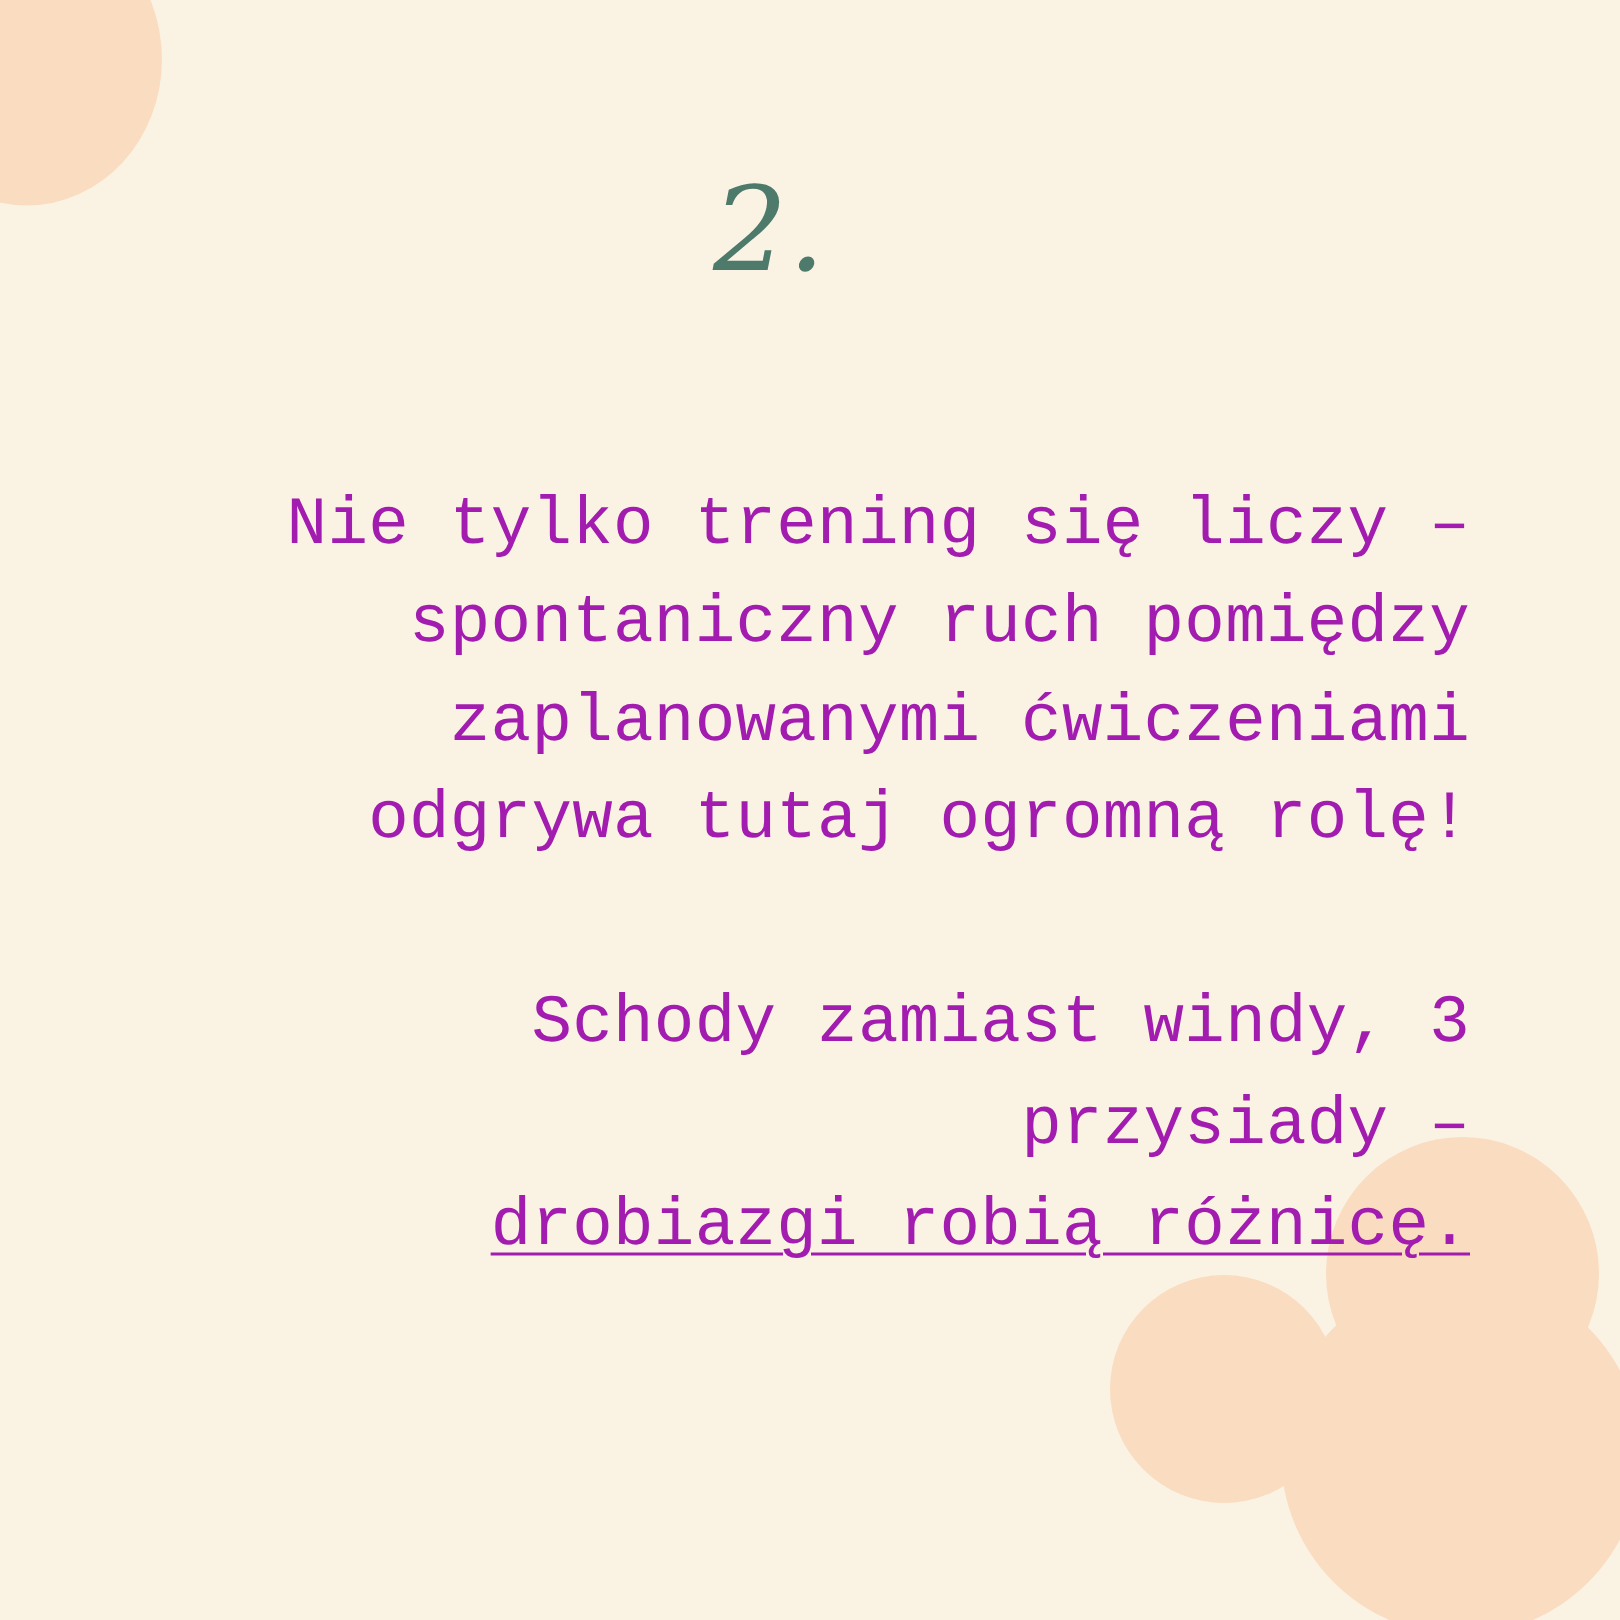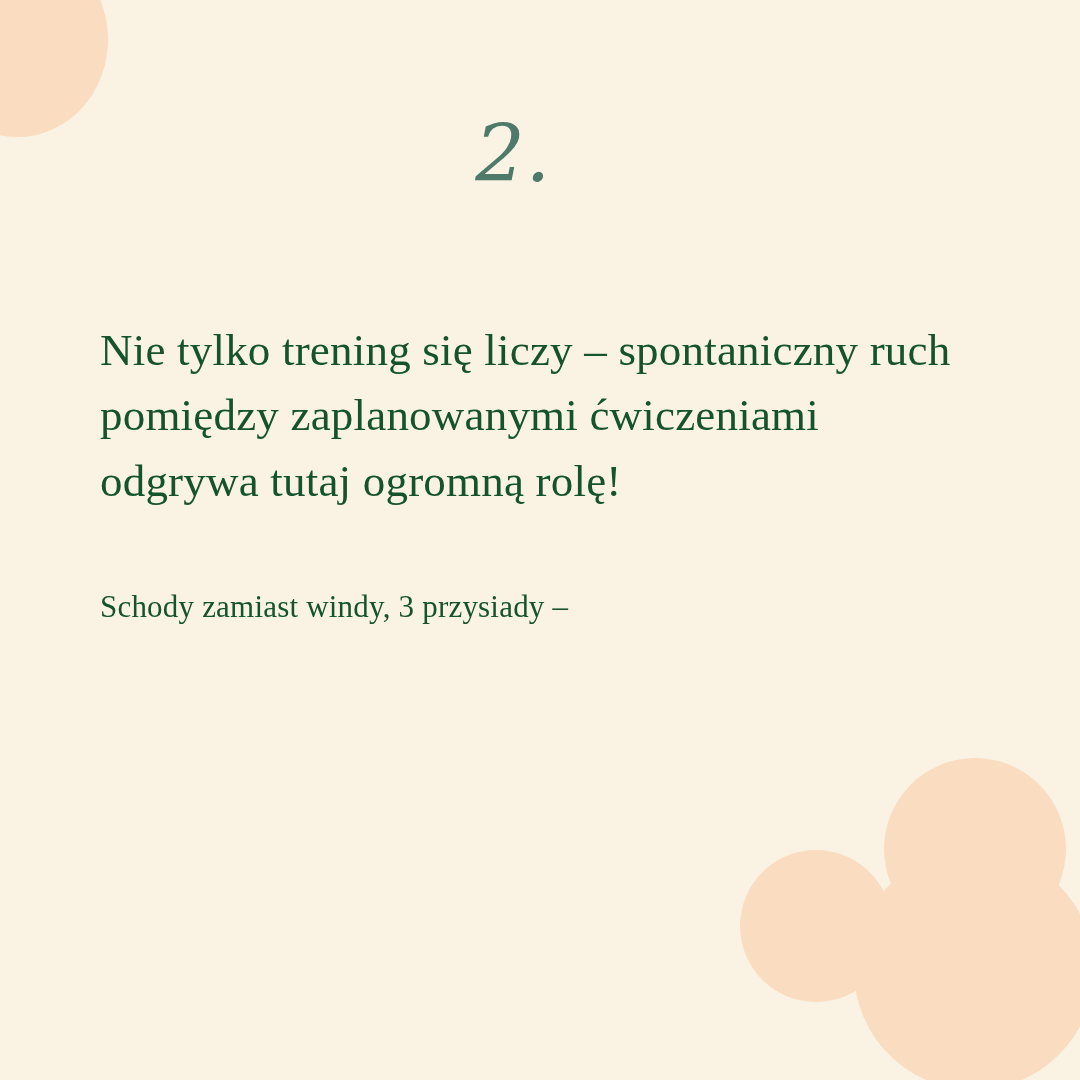--- a/index.html
+++ b/index.html
@@ -88,38 +88,38 @@
     line-height: 1.18;
   }
   .headline-text {
     max-width: 620px;
     line-height: 1.2;
   }
 
   .body-block {
     margin-top: 118px;
     width: 880px;
-    text-align: left;
-    color: #14532d;
-    font-family: Liberation Serif, serif;
+    text-align: right;
+    color: #a21caf;
+    font-family: Liberation Mono, monospace;
     font-size: 45px;
     line-height: 1.45;
     letter-spacing: 0.2px;
   }
 
   .body-block p {
     margin: 0;
   }
 
   .gap {
     height: 70px;
   }
 
   .closing {
-    font-size: 31px;
+    font-size: 45px;
     line-height: 1.5;
   }
 
   .underlined {
     text-decoration: underline;
     text-underline-offset: 6px;
     text-decoration-thickness: 2px;
   }
 </style>
 </head>
@@ -136,17 +136,18 @@
 
     <div class="headline">
       <span class="headline-number">2.</span>
     </div>
 
     <div class="body-block">
       <p>Nie tylko trening się liczy – spontaniczny ruch pomiędzy zaplanowanymi ćwiczeniami odgrywa tutaj ogromną rolę!</p>
       <div class="gap"></div>
       <p class="closing">
         <span>Schody zamiast windy, 3 przysiady –</span><br>
+        <span class="underlined">drobiazgi robią różnicę.</span>
       </p>
     </div>
 
   </div>
 </div>
 
 </body></html>

